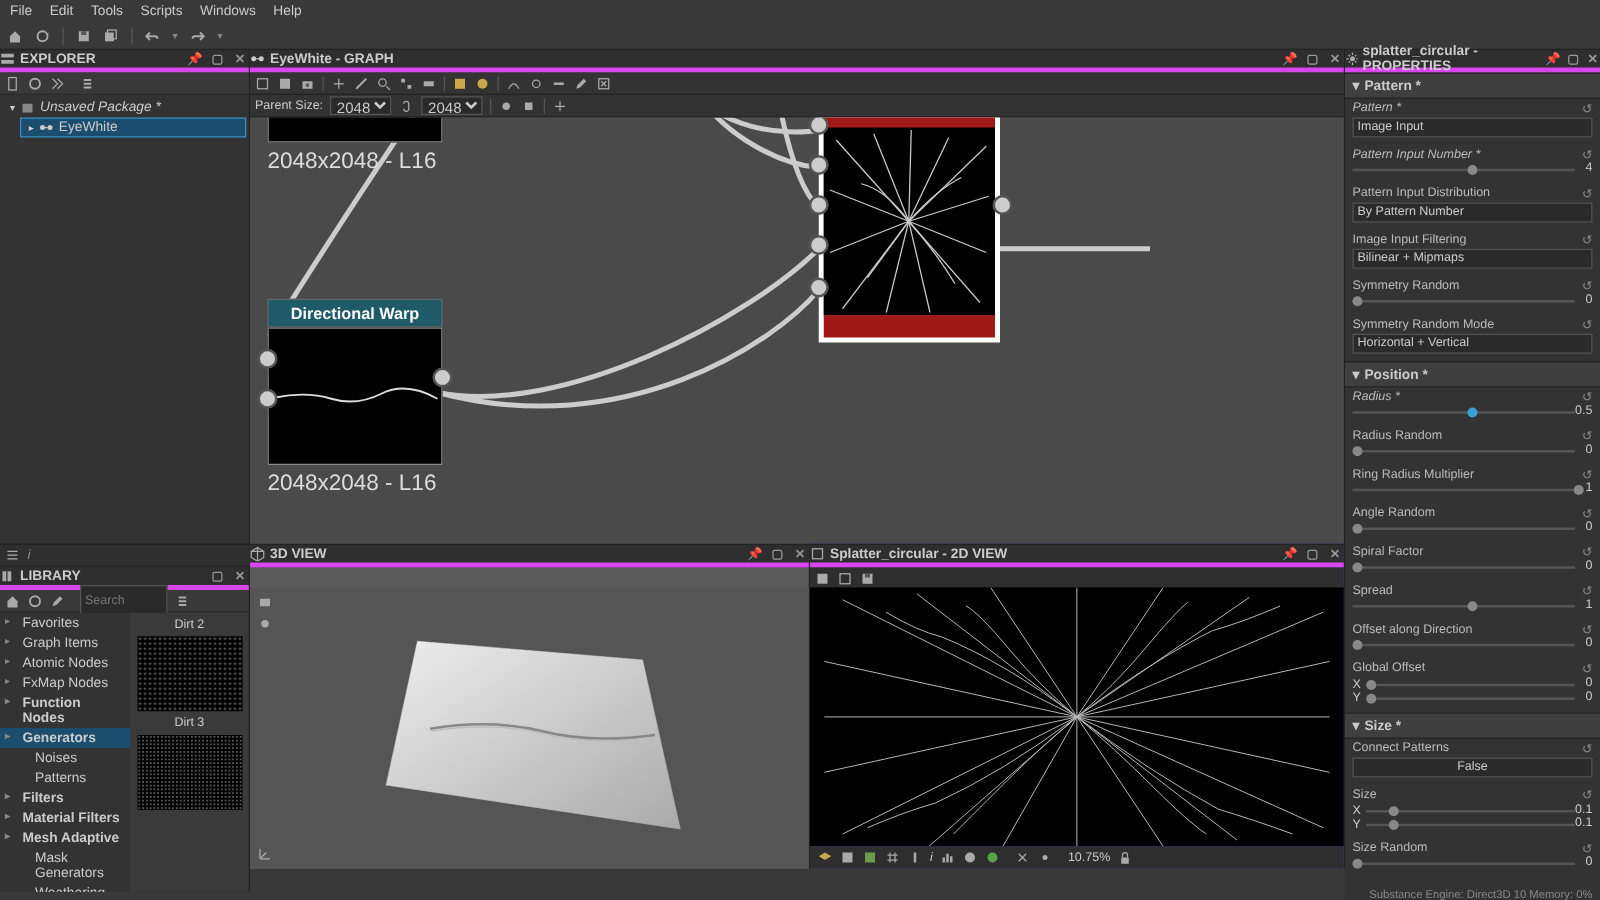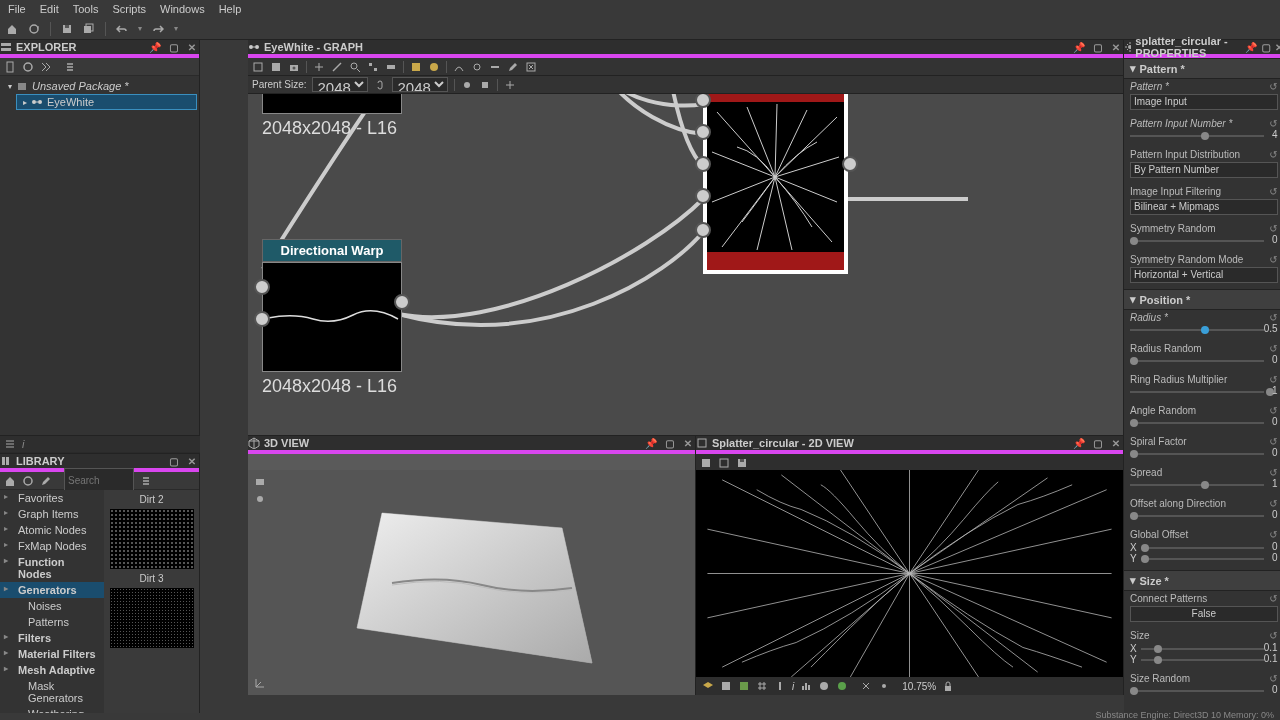--- a/index.html
+++ b/index.html
@@ -82,21 +82,21 @@
 .slider-thumb { position:absolute; top:1px; width:8px; height:8px; background:#888; border-radius:50%; }
 .slider-thumb.blue { background:#3a9fd8; }
 .slider-val { position:absolute; right:0; top:-2px; font-size:10px; color:#ccc; }
 .prop-btn { width:100%; height:16px; background:#2a2a2a; border:1px solid #555; text-align:center; font-size:10px; line-height:14px;}
 .xy-row { display:flex; align-items:center; gap:4px; font-size:10px;}
 .xy-row .slider{ flex:1; }
 
 .statusbar { position:absolute; bottom:0; right:6px; font-size:9px; color:#888; }
 
 .ico-svg { width:12px; height:12px; fill:#aaa; }
-select.combo { background:#2a2a2a; color:#ccc; border:1px solid #555; font-size:15px; height:15px;}
+select.combo { background:#2a2a2a; color:#ccc; border:1px solid #555; font-size:12px; height:15px;}
 input.search { background:#2a2a2a; color:#ccc; border:1px solid #555; font-size:10px; height:15px; width:70px; padding:12px 3px;}
 </style>
 </head>
 <body>
 
 <div class="menubar">
   <span>File</span>
   <span>Edit</span>
   <span>Tools</span>
   <span>Scripts</span>
@@ -237,21 +237,21 @@
         <div class="lib-thumbs">
           <div class="thumb-label">Dirt 2</div>
           <div class="thumb-img"></div>
           <div class="thumb-label">Dirt 3</div>
           <div class="thumb-img" style="background-size:3px 3px;"></div>
         </div>
       </div>
     </div>
   </div>
 
-  <div class="col" style="width:876px;margin-left:48px;">
+  <div class="col" style="width:876px;">
 
     <div class="graph">
       <div class="panel-title">
         <svg class="ico-svg">
             <circle cx="3" cy="6" r="2" fill="#ccc"></circle>
             <circle cx="9" cy="6" r="2" fill="#ccc"></circle>
             <line x1="5" y1="6" x2="7" y2="6" stroke="#ccc"></line>
           </svg>
         <span>EyeWhite - GRAPH</span>
         <span class="grow"></span>

